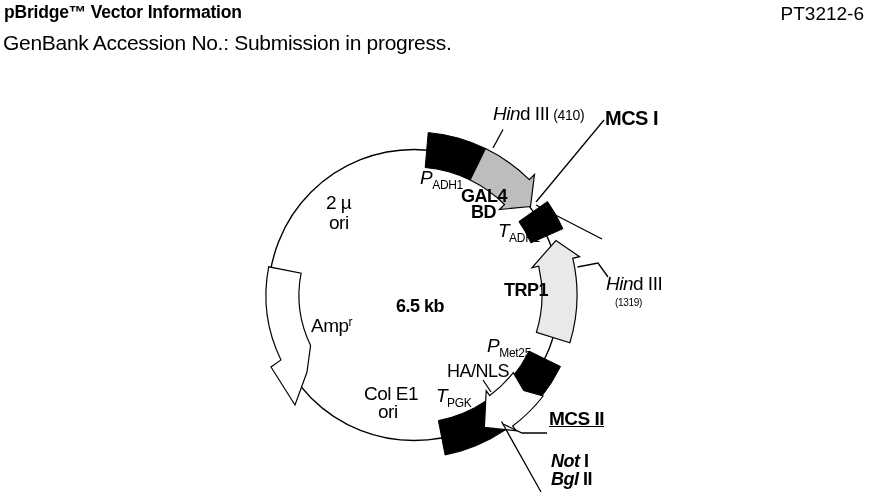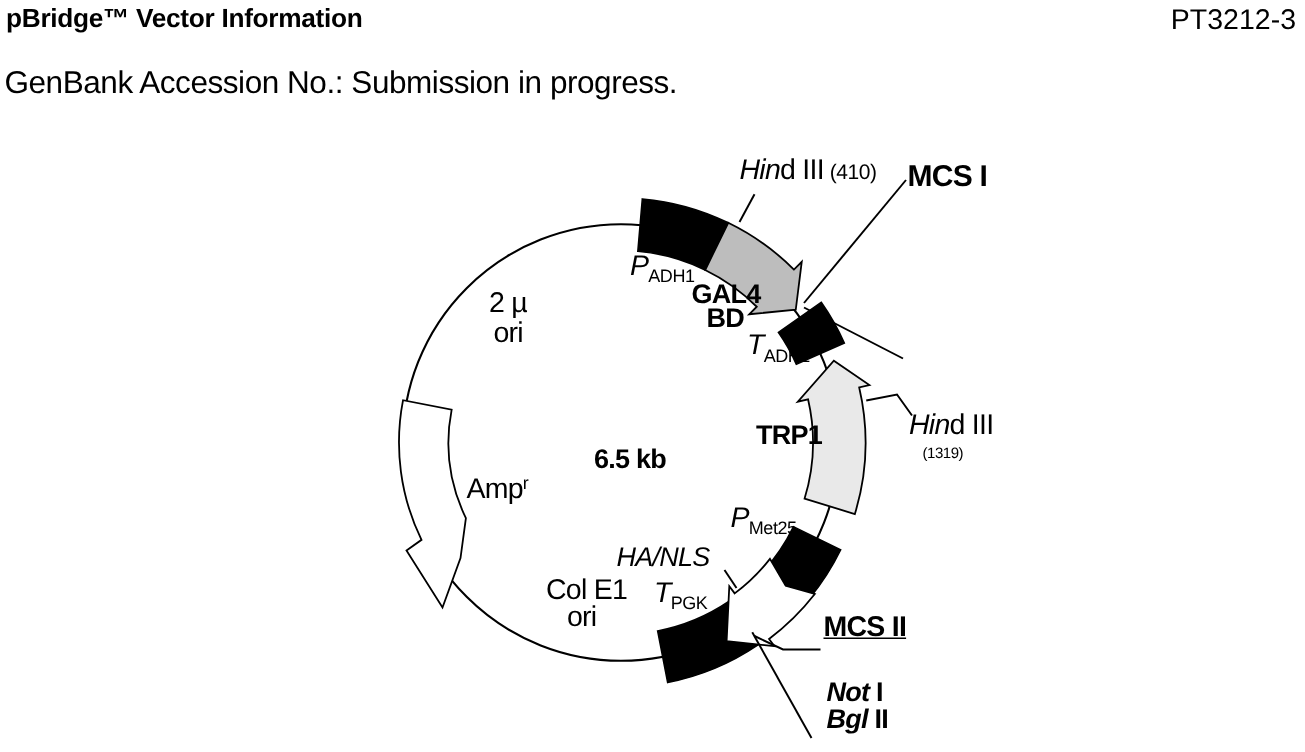--- a/index.html
+++ b/index.html
@@ -2,21 +2,21 @@
 <html><head>
 <meta charset="utf-8">
 <style>
   html,body { margin:0; padding:0; background:#fff; }
   .page {
     position:relative; width:870px; height:501px; background:#fff;
     font-family:"Liberation Sans", sans-serif; color:#000; overflow:hidden;
   }
   .abs { position:absolute; white-space:nowrap; line-height:1; }
   .hdr-title { font-size:17.5px; font-weight:700; letter-spacing:-0.2px; }
-  .hdr-sub   { font-size:21px; letter-spacing:-0.3px;margin-top:13px; }
+  .hdr-sub   { font-size:21px; letter-spacing:-0.3px; }
   .hdr-right { font-size:19px; text-align:right; }
   .map-svg { position:absolute; left:0; top:0; }
   .lbl { position:absolute; white-space:nowrap; line-height:1; font-size:19px; letter-spacing:-0.5px; }
   .lbl i { font-style:italic; }
   .b  { font-weight:700; }
   .sz18 { font-size:18px; }
   .sz20 { font-size:20px; }
   .sz24 { font-size:24px; letter-spacing:-0.8px; }
   .sub { font-size:12px; vertical-align:-5px; letter-spacing:-0.3px; }
   .sup { font-size:12px; vertical-align:6px; }
@@ -26,21 +26,21 @@
   .enz-list1 i, .enz-list2 i { font-style:italic; }
   .line2-indent { padding-left:9px; }
   .pos2 { font-size:10px; letter-spacing:-0.3px; }
 </style>
 </head>
 <body>
 
 <div class="page">
 
   <div class="abs hdr-title" style="left:4px; top:4px;">pBridge™ Vector Information</div>
-  <div class="abs hdr-right" style="right:6px; top:4px;">PT3212-3</div>
+  <div class="abs hdr-right" style="right:6px; top:4px;">PT3212-6</div>
   <div class="abs hdr-sub" style="left:3px; top:32px;">GenBank Accession No.: Submission in progress.</div>
 
   <svg class="map-svg" width="870" height="501" viewBox="0 0 870 501">
 
     <circle cx="414" cy="295" r="145.5" fill="none" stroke="#000" stroke-width="1.4"></circle>
 
     <path d="M428.2,132.6 A163,163 0 0 1 485.5,148.5 L470.1,180 A128,128 0 0 0 425.2,167.5 Z" stroke="#000" stroke-width="1" fill="#000000"></path>
 
     <path d="M485.5,148.5 A163,163 0 0 1 529.3,179.7 L534.5,174.5 L530.5,206.5 L499.5,209.5 L504.5,204.5 A128,128 0 0 0 470.1,180 Z" stroke="#000" stroke-width="1.2" fill="#bdbdbd"></path>
 
@@ -89,21 +89,21 @@
   </div>
   <div class="lbl b sz18" style="left:461px; top:187px;">GAL4</div>
   <div class="lbl b sz18" style="left:471px; top:203px;">BD</div>
   <div class="lbl" style="left:498px; top:221px;">
     <i>T</i><span class="sub">ADH1</span>
   </div>
   <div class="lbl b sz18" style="left:504px; top:281px;">TRP1</div>
   <div class="lbl" style="left:487px; top:336px;">
     <i>P</i><span class="sub">Met25</span>
   </div>
-  <div class="lbl sz18" style="left:411px; top:362px;font-style:italic;">HA/NLS</div>
+  <div class="lbl sz18" style="left:447px; top:362px;">HA/NLS</div>
   <div class="lbl" style="left:436px; top:386px;">
     <i>T</i><span class="sub">PGK</span>
   </div>
   <div class="lbl" style="left:364px; top:384px;">Col E1</div>
   <div class="lbl" style="left:378px; top:402px;">ori</div>
   <div class="lbl" style="left:311px; top:316px;">
     <span>Amp</span><span class="sup">r</span>
   </div>
   <div class="lbl" style="left:326px; top:193px;">2 µ</div>
   <div class="lbl" style="left:329px; top:213px;">ori</div>

